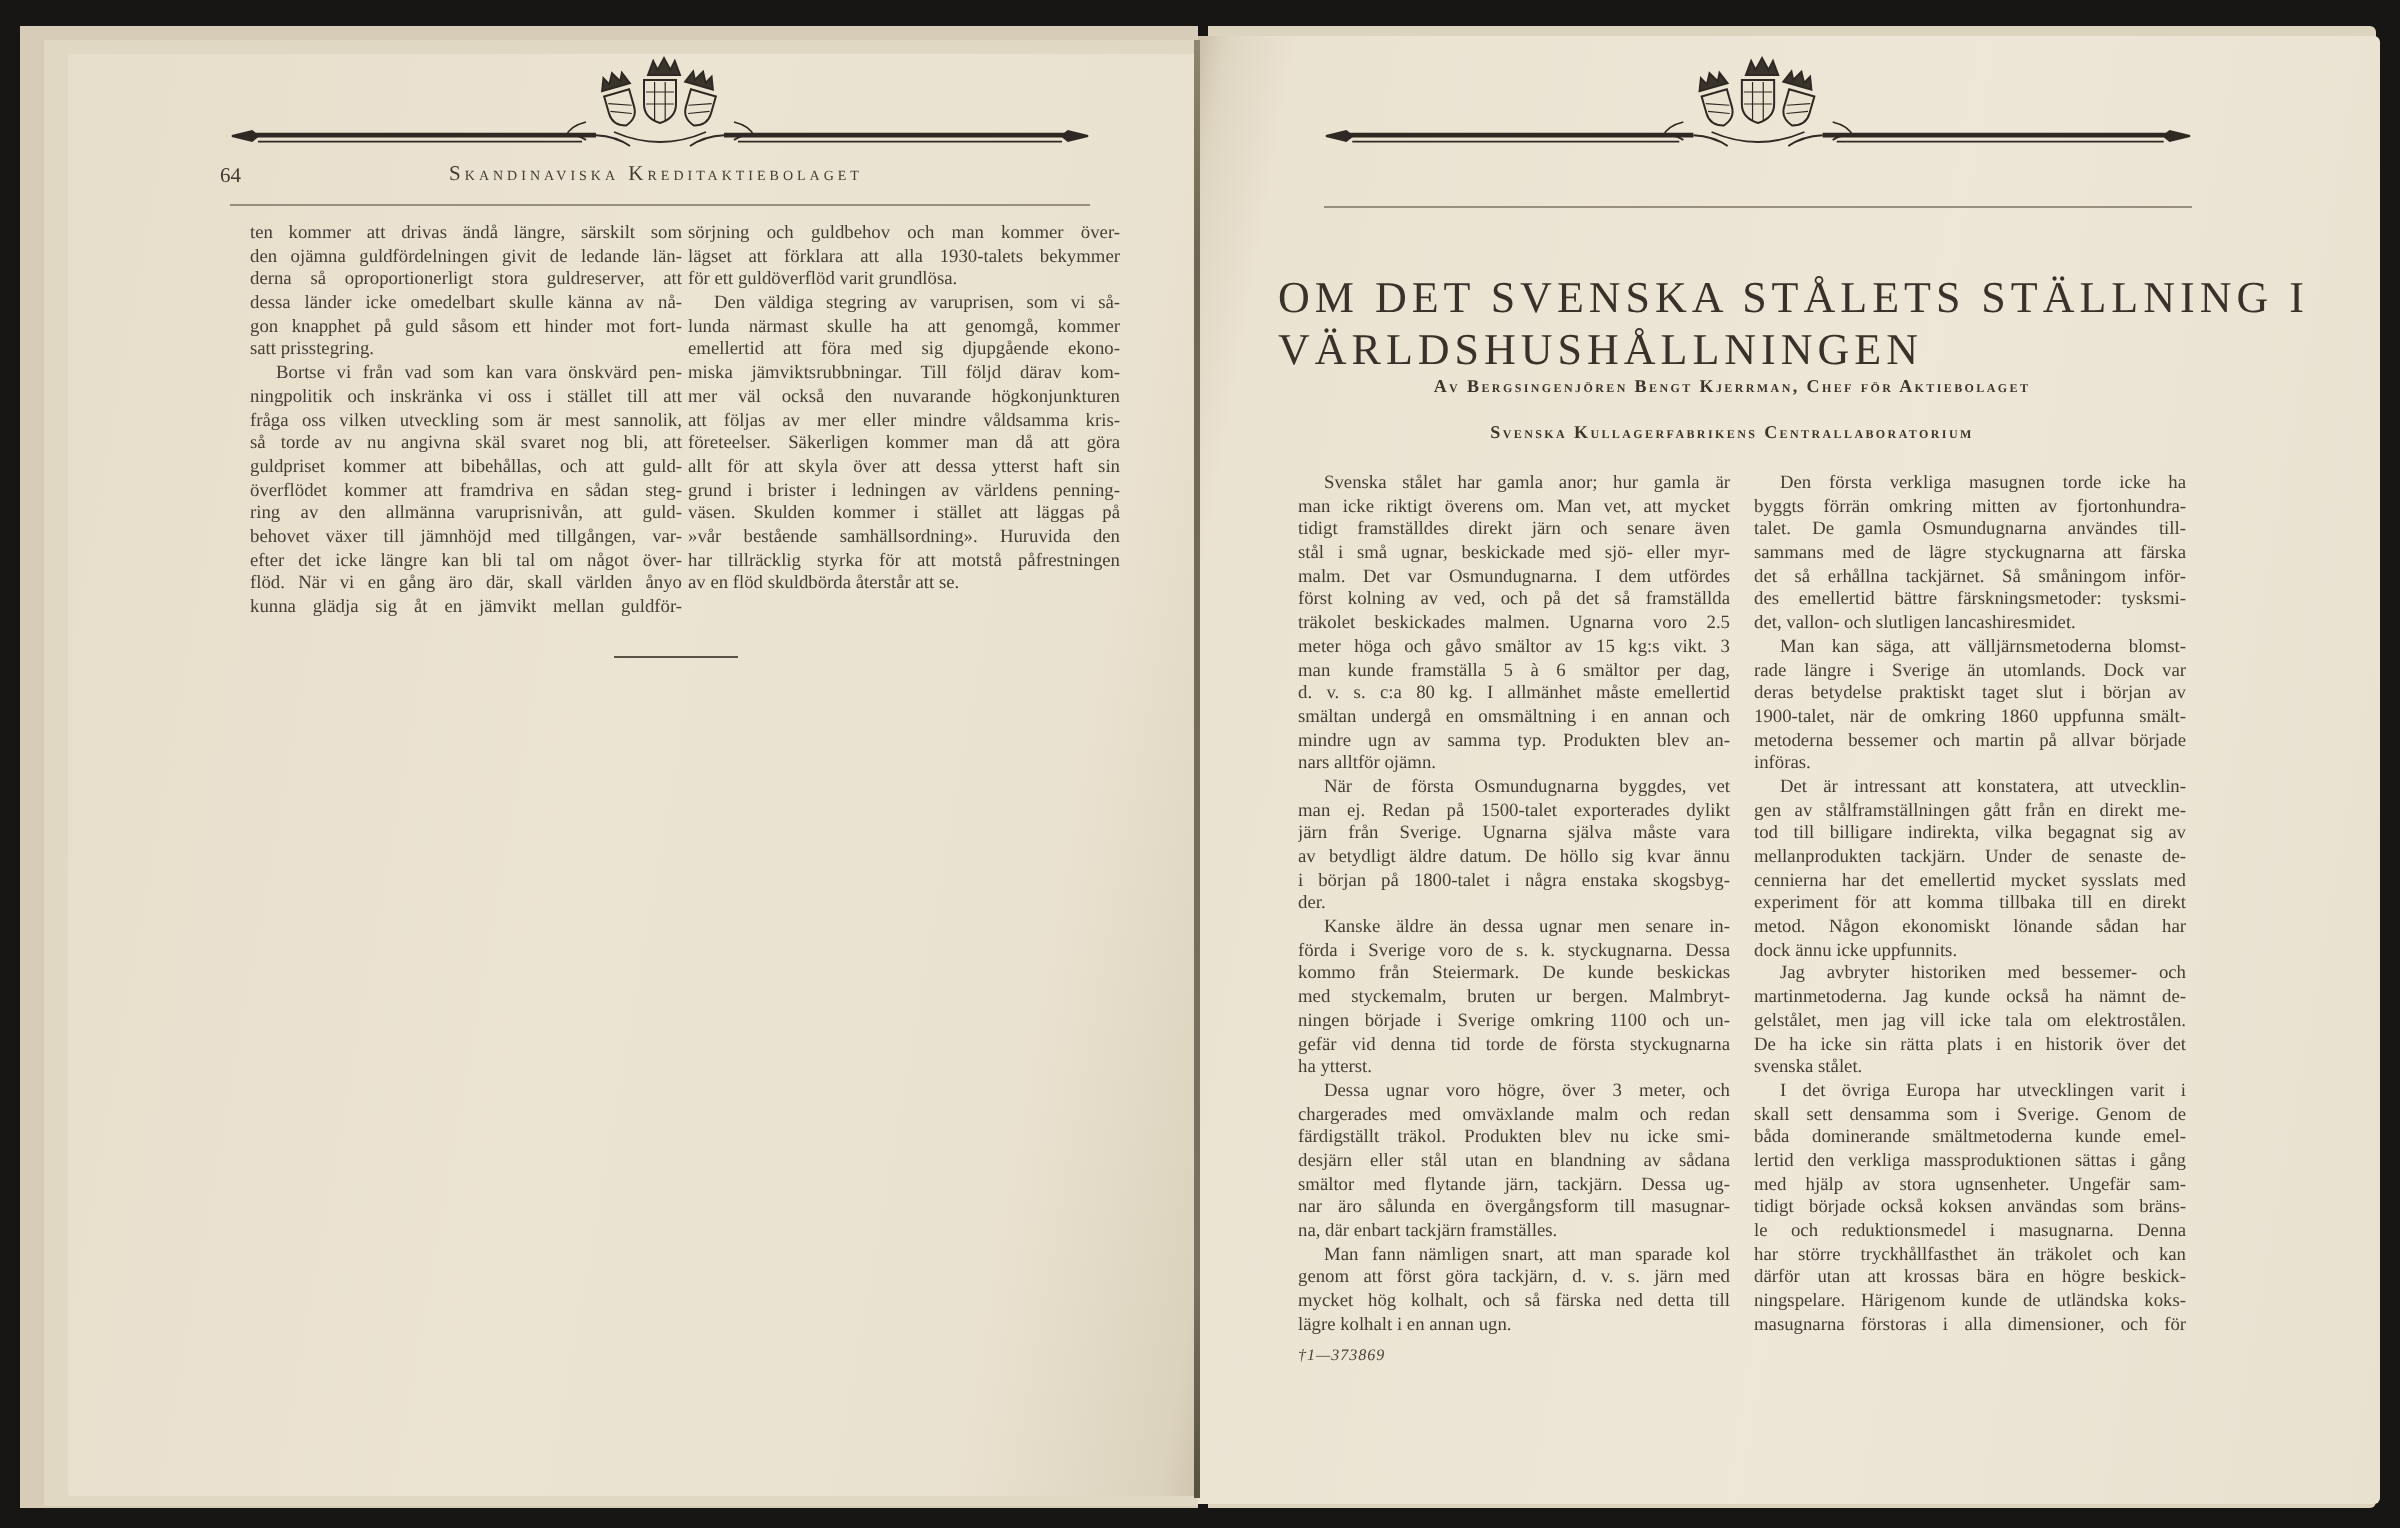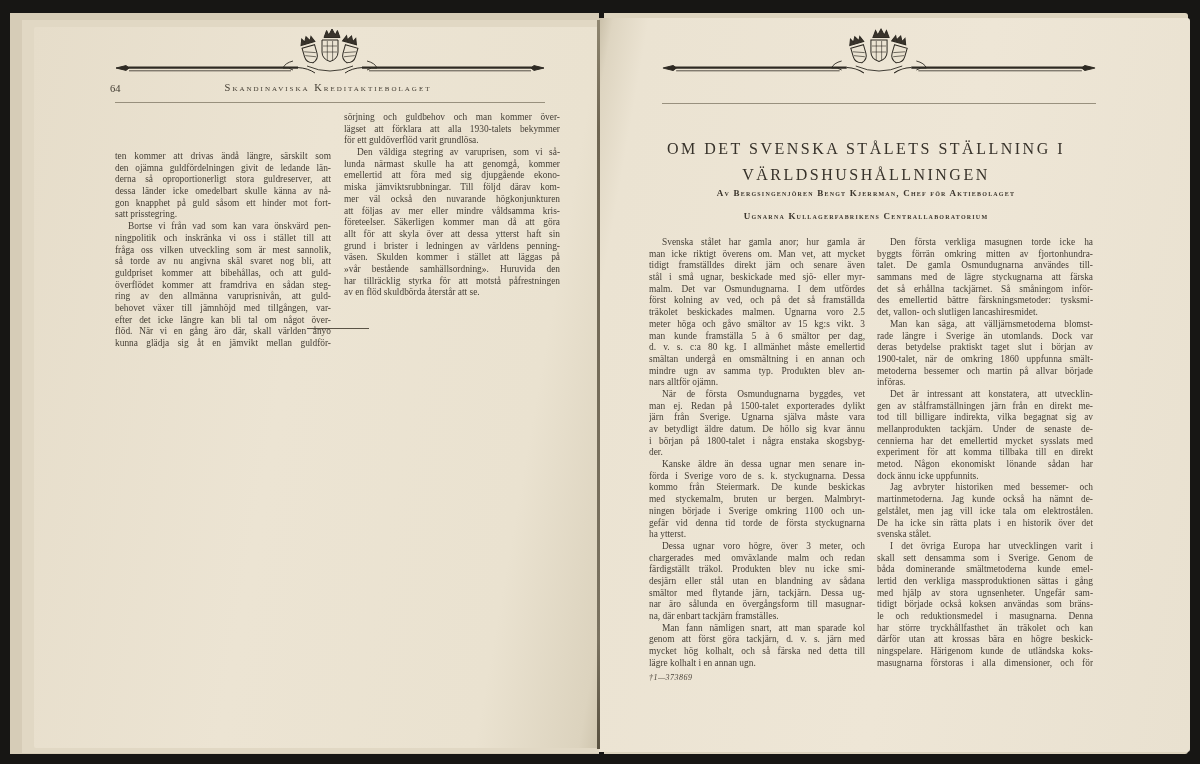--- a/index.html
+++ b/index.html
@@ -19,22 +19,22 @@
   .runhead-row{position:absolute;height:15px;}
   .running-title{position:absolute;left:0;right:4px;text-align:center;
     font-variant:small-caps;letter-spacing:2px;font-size:10.5px;color:#413b31;}
   .pagenum{position:absolute;font-size:10.5px;color:#413b31;}
   .hairline{position:absolute;height:1px;background:#7c7462;opacity:.75;}
   .col{position:absolute;width:216px;color:#443e35;}
   .tl{font-size:9.4px;line-height:11.7px;height:11.7px;overflow:hidden;
       text-align:justify;text-align-last:justify;}
   .tl.e{text-align-last:left;}
   .tl.i{text-indent:13px;}
-  .article-title{position:absolute;left:40px;width:454px;text-align:center;
-    font-size:16px;letter-spacing:2.5px;color:#37322a;line-height:26px;white-space:nowrap;}
+  .article-title{position:absolute;left:40px;width:454px;
+    font-size:22px;letter-spacing:2.5px;color:#37322a;line-height:26px;white-space:nowrap;}
   .byline{position:absolute;left:40px;width:454px;text-align:center;font-weight:bold;
     font-variant:small-caps;font-size:9px;letter-spacing:1.2px;color:#3b352c;line-height:13px;white-space:nowrap;}
   .end-divider{position:absolute;width:62px;height:1px;background:#5a5346;}
   .signature{position:absolute;font-style:italic;font-size:8px;letter-spacing:.5px;color:#4a4339;}
   svg .ink{stroke:#2e2a23;fill:none;}
 </style>
 </head>
 <body>
 
 <div class="stage">
@@ -83,21 +83,21 @@
         </g>
       </svg>
     </div>
 
     <div class="runhead-row" style="left:76px;top:55px;width:440px;">
       <span class="pagenum" style="left:0;top:1px;">64</span>
       <div class="running-title">Skandinaviska Kreditaktiebolaget</div>
     </div>
     <div class="hairline" style="left:81px;top:75px;width:430px;"></div>
 
-    <div class="col" style="left:81px;top:85px;margin-top:39px;">
+    <div class="col" style="left:91px;top:85px;">
         <div class="tl">ten kommer att drivas ändå längre, särskilt som</div>
         <div class="tl">den ojämna guldfördelningen givit de ledande län-</div>
         <div class="tl">derna så oproportionerligt stora guldreserver, att</div>
         <div class="tl">dessa länder icke omedelbart skulle känna av nå-</div>
         <div class="tl">gon knapphet på guld såsom ett hinder mot fort-</div>
         <div class="tl e">satt prisstegring.</div>
         <div class="tl i">Bortse vi från vad som kan vara önskvärd pen-</div>
         <div class="tl">ningpolitik och inskränka vi oss i stället till att</div>
         <div class="tl">fråga oss vilken utveckling som är mest sannolik,</div>
         <div class="tl">så torde av nu angivna skäl svaret nog bli, att</div>
@@ -170,21 +170,21 @@
         </g>
       </svg>
     </div>
 
     <div class="hairline" style="left:63px;top:85px;width:434px;"></div>
 
     <div class="article-title" style="top:118px;">OM DET SVENSKA STÅLETS STÄLLNING I</div>
     <div class="article-title" style="top:144px;">VÄRLDSHUSHÅLLNINGEN</div>
 
     <div class="byline" style="top:169px;">Av Bergsingenjören Bengt Kjerrman, Chef för Aktiebolaget</div>
-    <div class="byline" style="top:192px;">Ugnarna Kullagerfabrikens Centrallaboratorium</div>
+    <div class="byline" style="top:192px;">Svenska Kullagerfabrikens Centrallaboratorium</div>
 
     <div class="col" style="left:50px;top:219px;">
         <div class="tl i">Svenska stålet har gamla anor; hur gamla är</div>
         <div class="tl">man icke riktigt överens om. Man vet, att mycket</div>
         <div class="tl">tidigt framställdes direkt järn och senare även</div>
         <div class="tl">stål i små ugnar, beskickade med sjö- eller myr-</div>
         <div class="tl">malm. Det var Osmundugnarna. I dem utfördes</div>
         <div class="tl">först kolning av ved, och på det så framställda</div>
         <div class="tl">träkolet beskickades malmen.  Ugnarna voro 2.5</div>
         <div class="tl">meter höga och gåvo smältor av 15 kg:s vikt. 3</div>
@@ -226,21 +226,21 @@
         <div class="tl">det så erhållna tackjärnet.  Så småningom inför-</div>
         <div class="tl">des emellertid bättre färskningsmetoder: tysksmi-</div>
         <div class="tl e">det, vallon- och slutligen lancashiresmidet.</div>
         <div class="tl i">Man kan säga, att välljärnsmetoderna blomst-</div>
         <div class="tl">rade längre i Sverige än utomlands.  Dock var</div>
         <div class="tl">deras betydelse praktiskt taget slut i början av</div>
         <div class="tl">1900-talet, när de omkring 1860 uppfunna smält-</div>
         <div class="tl">metoderna bessemer och martin på allvar började</div>
         <div class="tl e">införas.</div>
         <div class="tl i">Det är intressant att konstatera, att utvecklin-</div>
-        <div class="tl">gen av stålframställningen järn från en direkt me-</div>
+        <div class="tl">gen av stålframställningen gått från en direkt me-</div>
         <div class="tl">tod till billigare indirekta, vilka begagnat sig av</div>
         <div class="tl">mellanprodukten tackjärn.  Under de senaste de-</div>
         <div class="tl">cennierna har det emellertid mycket sysslats med</div>
         <div class="tl">experiment för att komma tillbaka till en direkt</div>
         <div class="tl">metod.  Någon ekonomiskt lönande sådan har</div>
         <div class="tl e">dock ännu icke uppfunnits.</div>
         <div class="tl i">Jag avbryter historiken med bessemer- och</div>
         <div class="tl">martinmetoderna.  Jag kunde också ha nämnt de-</div>
         <div class="tl">gelstålet, men jag vill icke tala om elektrostålen.</div>
         <div class="tl">De ha icke sin rätta plats i en historik över det</div>

